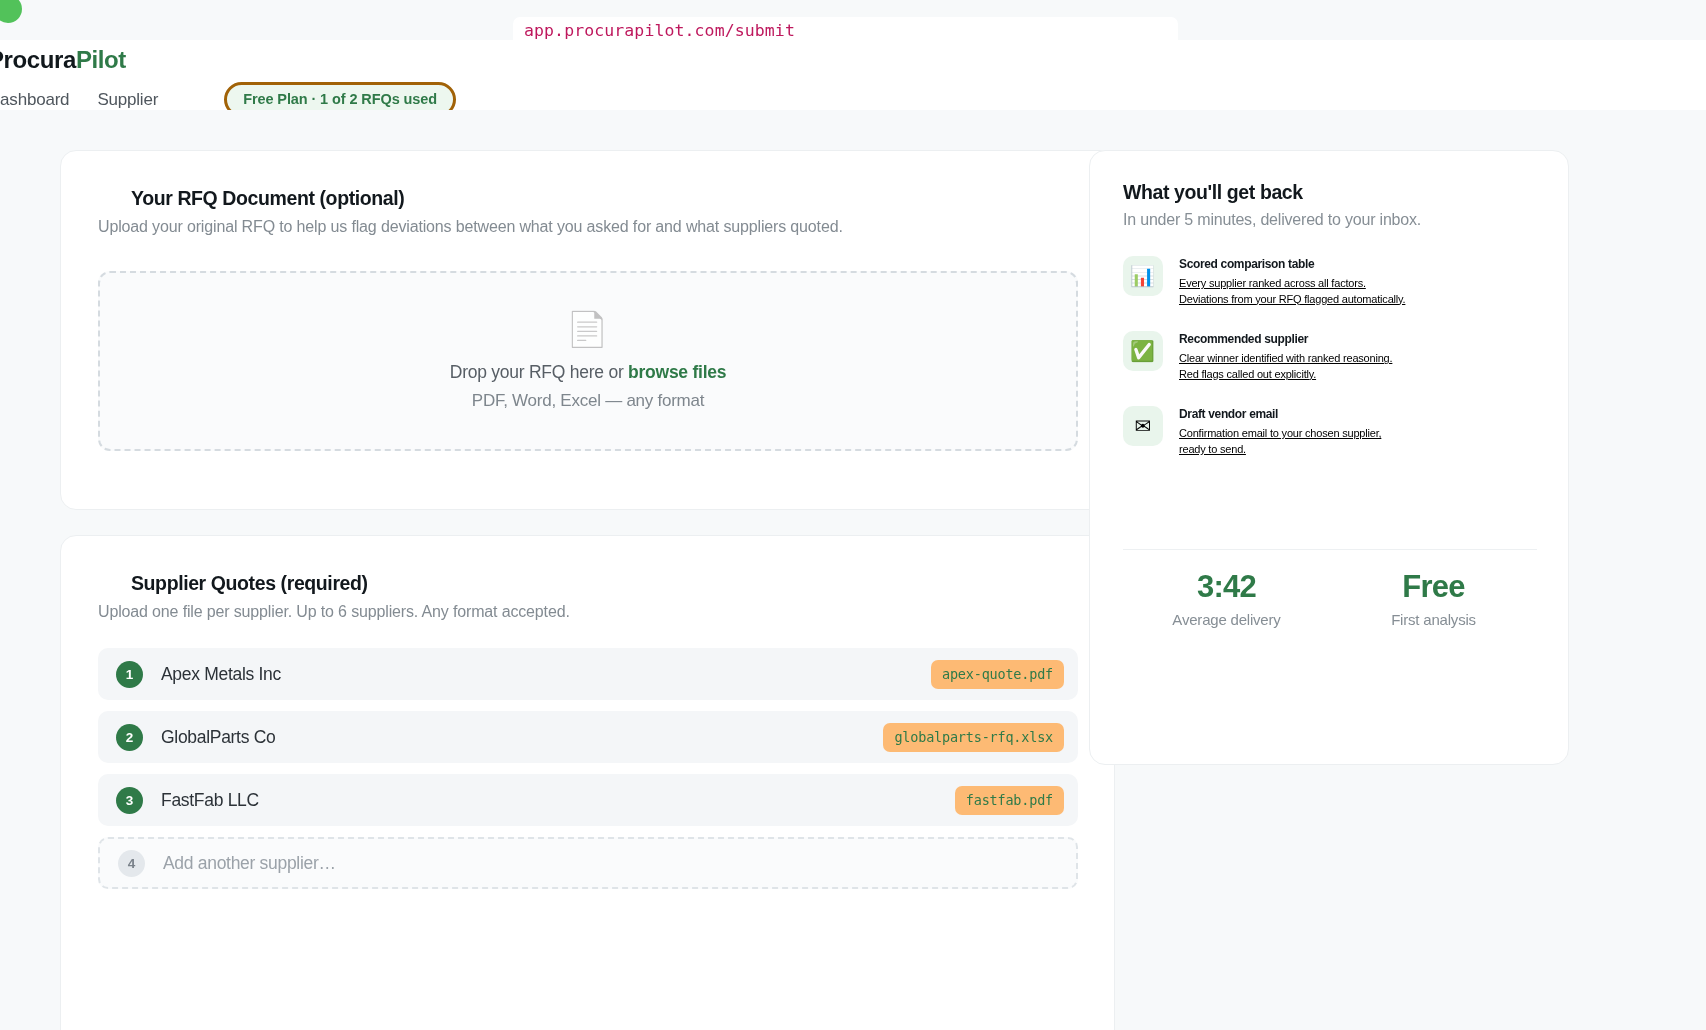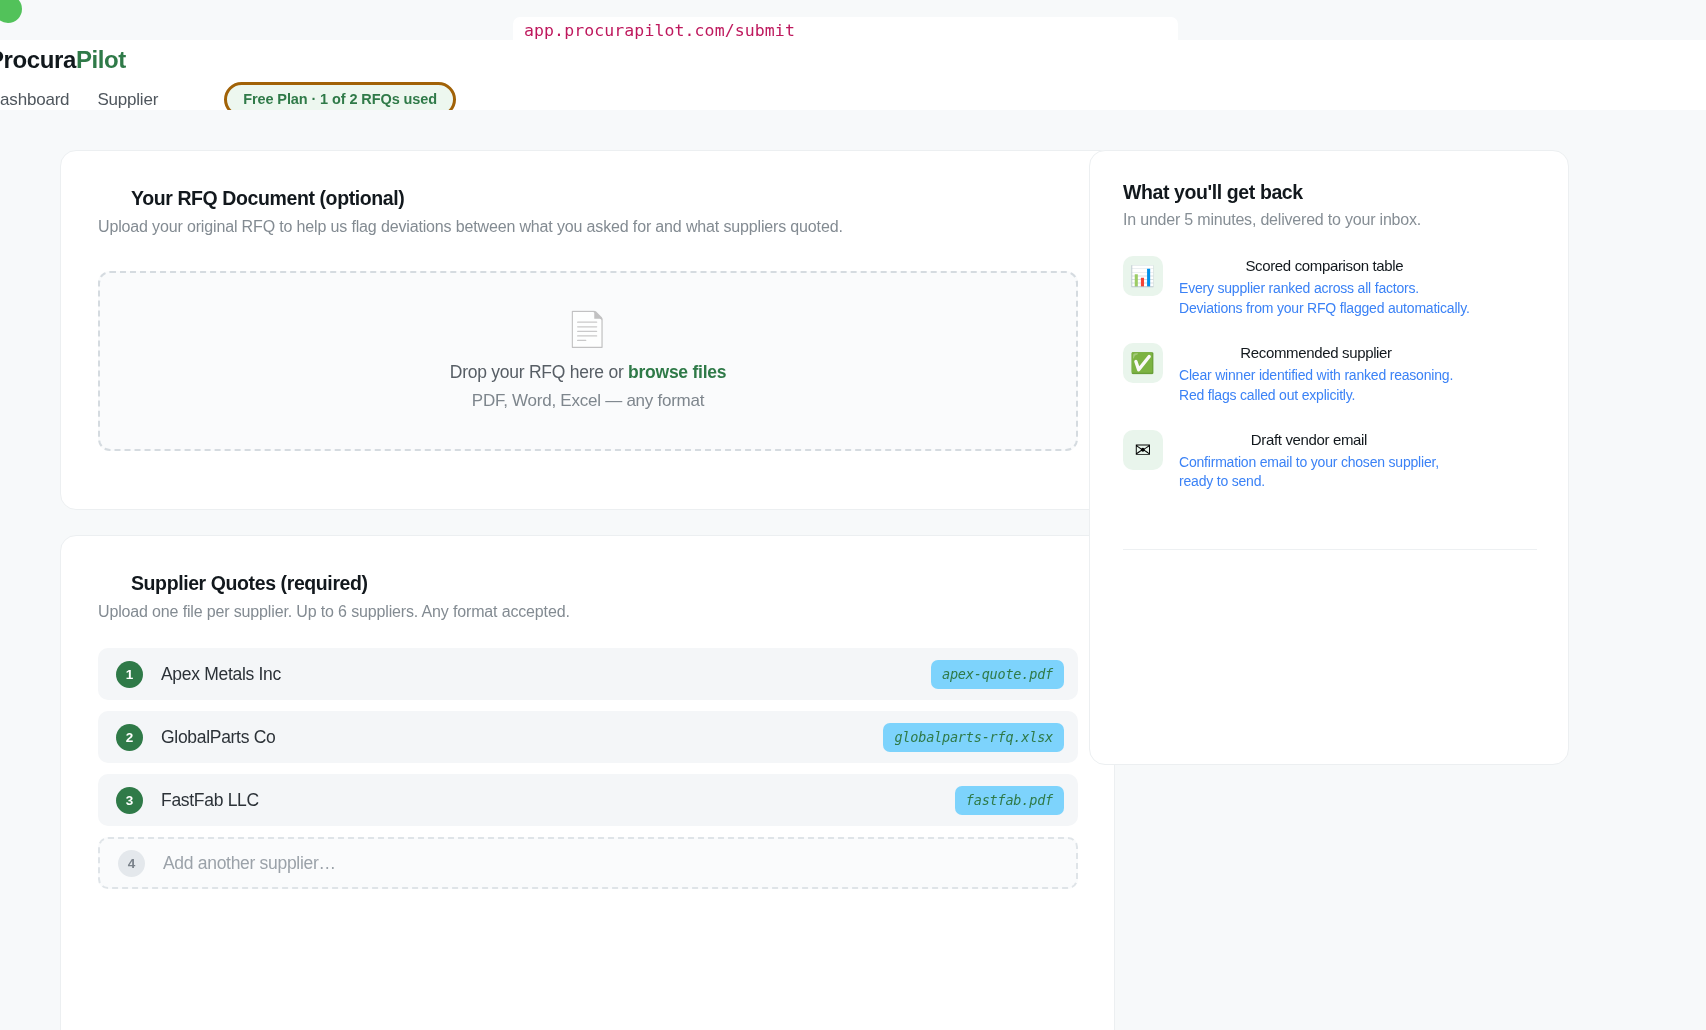--- a/index.html
+++ b/index.html
@@ -212,28 +212,27 @@
   }
   .sup-name {
     margin-left: 18px;
     font-size: 17.5px;
     color: #2c3238;
     letter-spacing: -0.3px;
   }
   .sup-row.empty .sup-name { color: #9ba2a9; }
   .sup-file {
     margin-left: auto;
-    background: #7dd3fc;
+    background: #fdba74;
     color: #2f7a48;
     font-family: "DejaVu Sans Mono", monospace;
     font-size: 13.5px;
     padding: 6px 11px 7px;
     border-radius: 7px;
     letter-spacing: -0.2px;
-    font-style: italic;
   }
 
   
   #card-side .side-title {
     position: absolute;
     left: 33px; top: 30px;
     font-size: 19.5px;
     font-weight: bold;
     color: #12181d;
     letter-spacing: -0.4px;
@@ -261,32 +260,32 @@
     border-radius: 10px;
     background: #e9f5ec;
     display: flex;
     align-items: center;
     justify-content: center;
     font-size: 20px;
     line-height: 1;
   }
   .feat-body { padding-top: 1px; }
   .feat-name {
-    font-size: 15px;
-    font-weight: normal;
+    font-size: 12px;
+    font-weight: bold;
     color: #12181d;
     letter-spacing: -0.35px;
     margin-bottom: 5px;
-    text-align: center;
   }
   .feat-desc {
-    font-size: 14px;
-    color: #3b82f6;
+    font-size: 11px;
+    color: #000000;
     letter-spacing: -0.2px;
     line-height: 1.42;
+    text-decoration: underline;
   }
 
   .side-divider {
     position: absolute;
     left: 33px; top: 398px;
     width: 414px;
     height: 1px;
     background: #edf0f2;
   }
   .stats {
@@ -396,15 +395,25 @@
           <div class="feat-body">
             <div class="feat-name">Draft vendor email</div>
             <div class="feat-desc">Confirmation email to your chosen supplier,</div>
             <div class="feat-desc">ready to send.</div>
           </div>
         </div>
       </div>
 
     <div class="side-divider"></div>
 
+    <div class="stats" id="stat-list">
+        <div class="stat">
+          <div class="stat-val">3:42</div>
+          <div class="stat-lbl">Average delivery</div>
+        </div>
+        <div class="stat">
+          <div class="stat-val">Free</div>
+          <div class="stat-lbl">First analysis</div>
+        </div>
+      </div>
   </aside>
 
 </div>
 
 </body></html>

